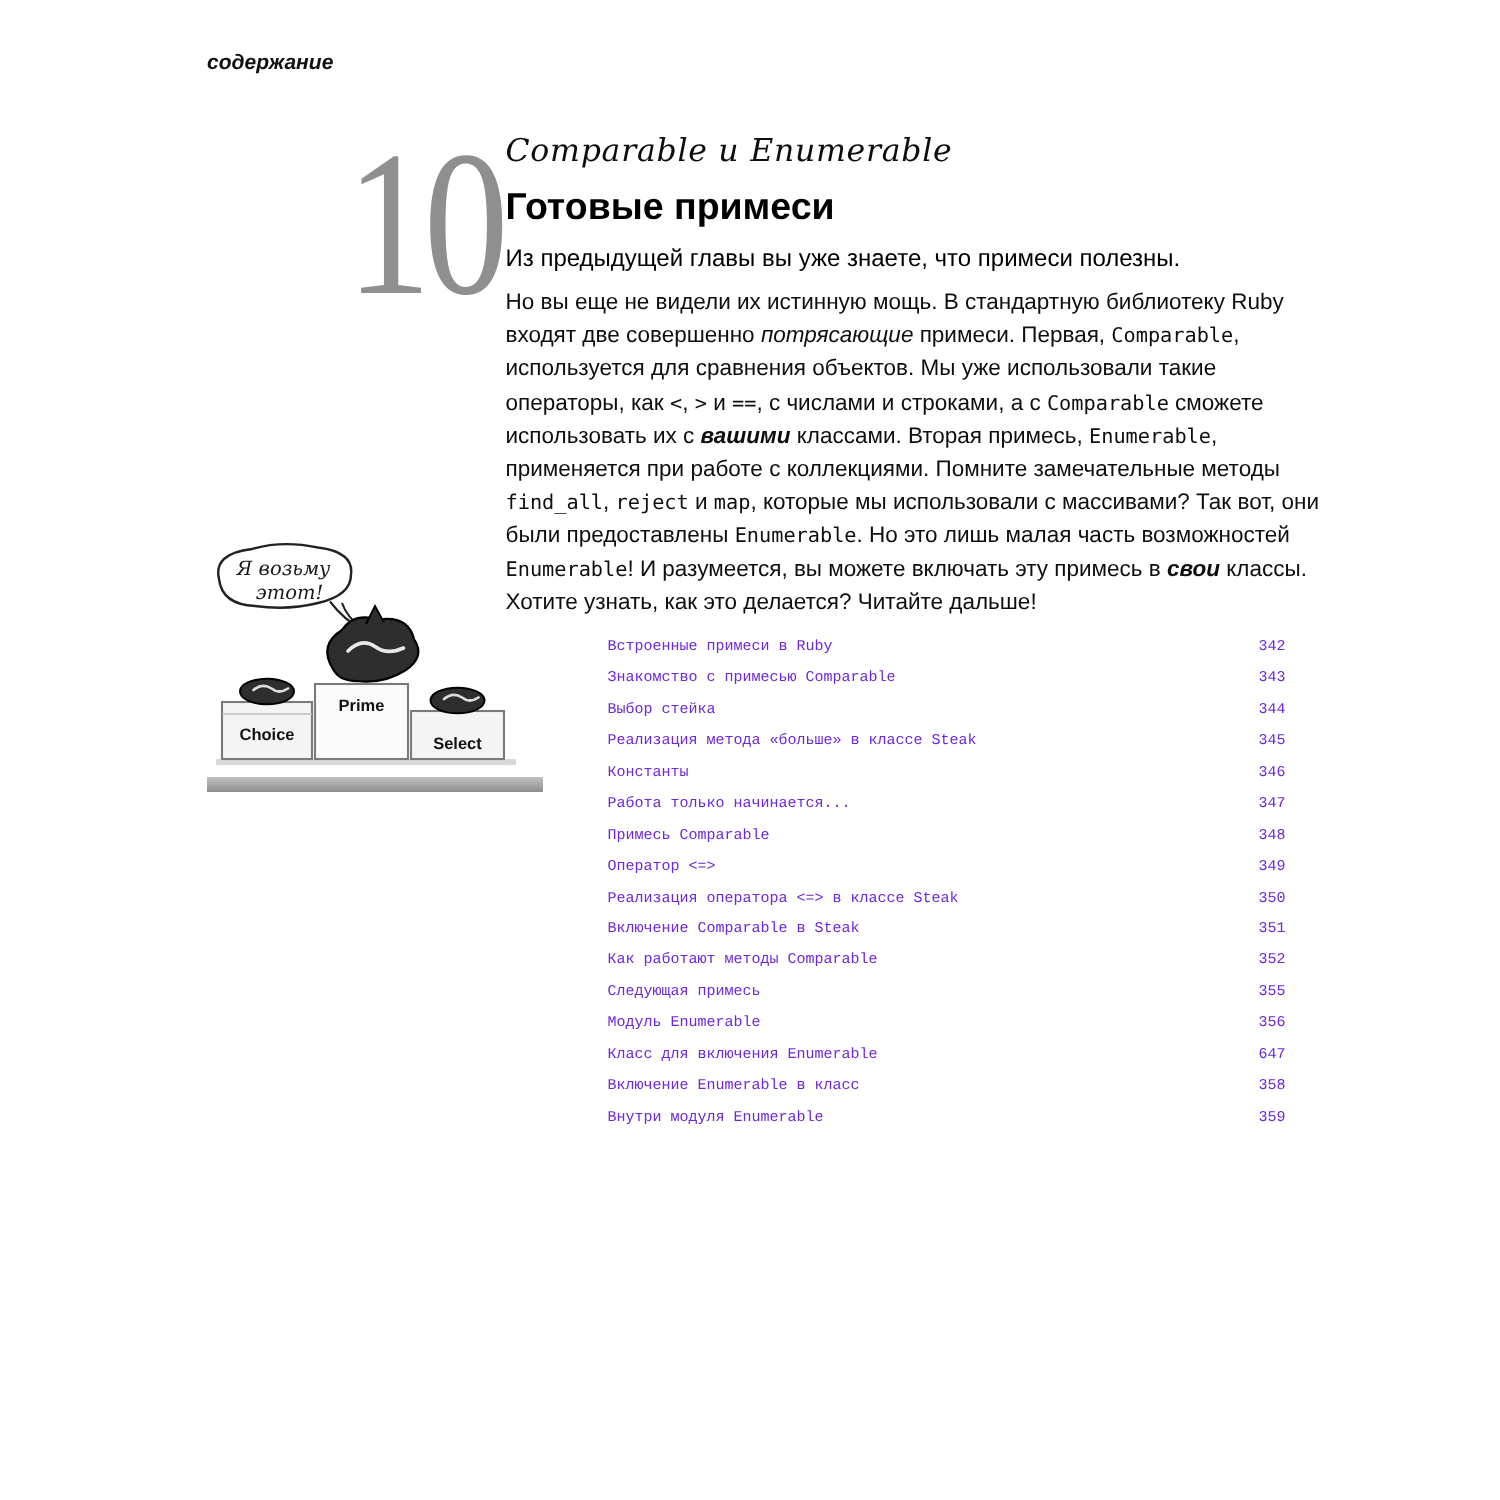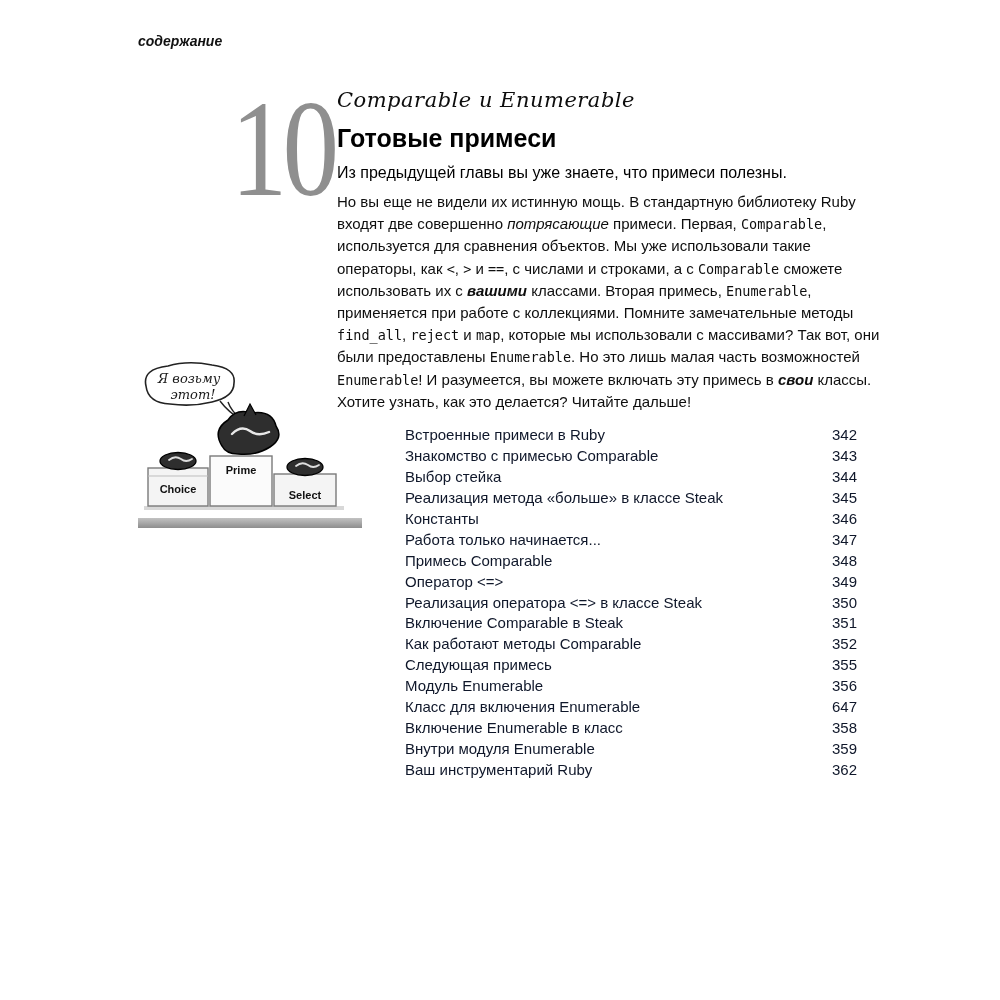--- a/index.html
+++ b/index.html
@@ -107,23 +107,23 @@
     top: 518px;
     width: 224px;
     height: 10px;
     background: linear-gradient(#c2c2c2, #8d8d8d);
   }
   .toc {
     position: absolute;
     left: 405px;
     top: 426px;
     width: 452px;
-    font-family: Liberation Sans, sans-serif;
-    font-size: 15px;
-    color: #0f172a;
+    font-family: Liberation Mono, monospace;
+    font-size: 10px;
+    color: #6d28d9;
   }
   .toc-row {
     display: flex;
     justify-content: space-between;
     align-items: baseline;
     height: 20.95px;
   }
   .toc-title { white-space: nowrap; }
   .toc-page { white-space: nowrap; }
   .page-number {
@@ -259,21 +259,17 @@
         <span class="toc-page">647</span>
       </div>
       <div class="toc-row">
         <span class="toc-title">Включение Enumerable в класс</span>
         <span class="toc-page">358</span>
       </div>
       <div class="toc-row">
         <span class="toc-title">Внутри модуля Enumerable</span>
         <span class="toc-page">359</span>
       </div>
-      <div class="toc-row">
-        <span class="toc-title">Ваш инструментарий Ruby</span>
-        <span class="toc-page">362</span>
-      </div>
   </div>
 
   <div class="page-number">16</div>
 
 </div>
 
 </body></html>

